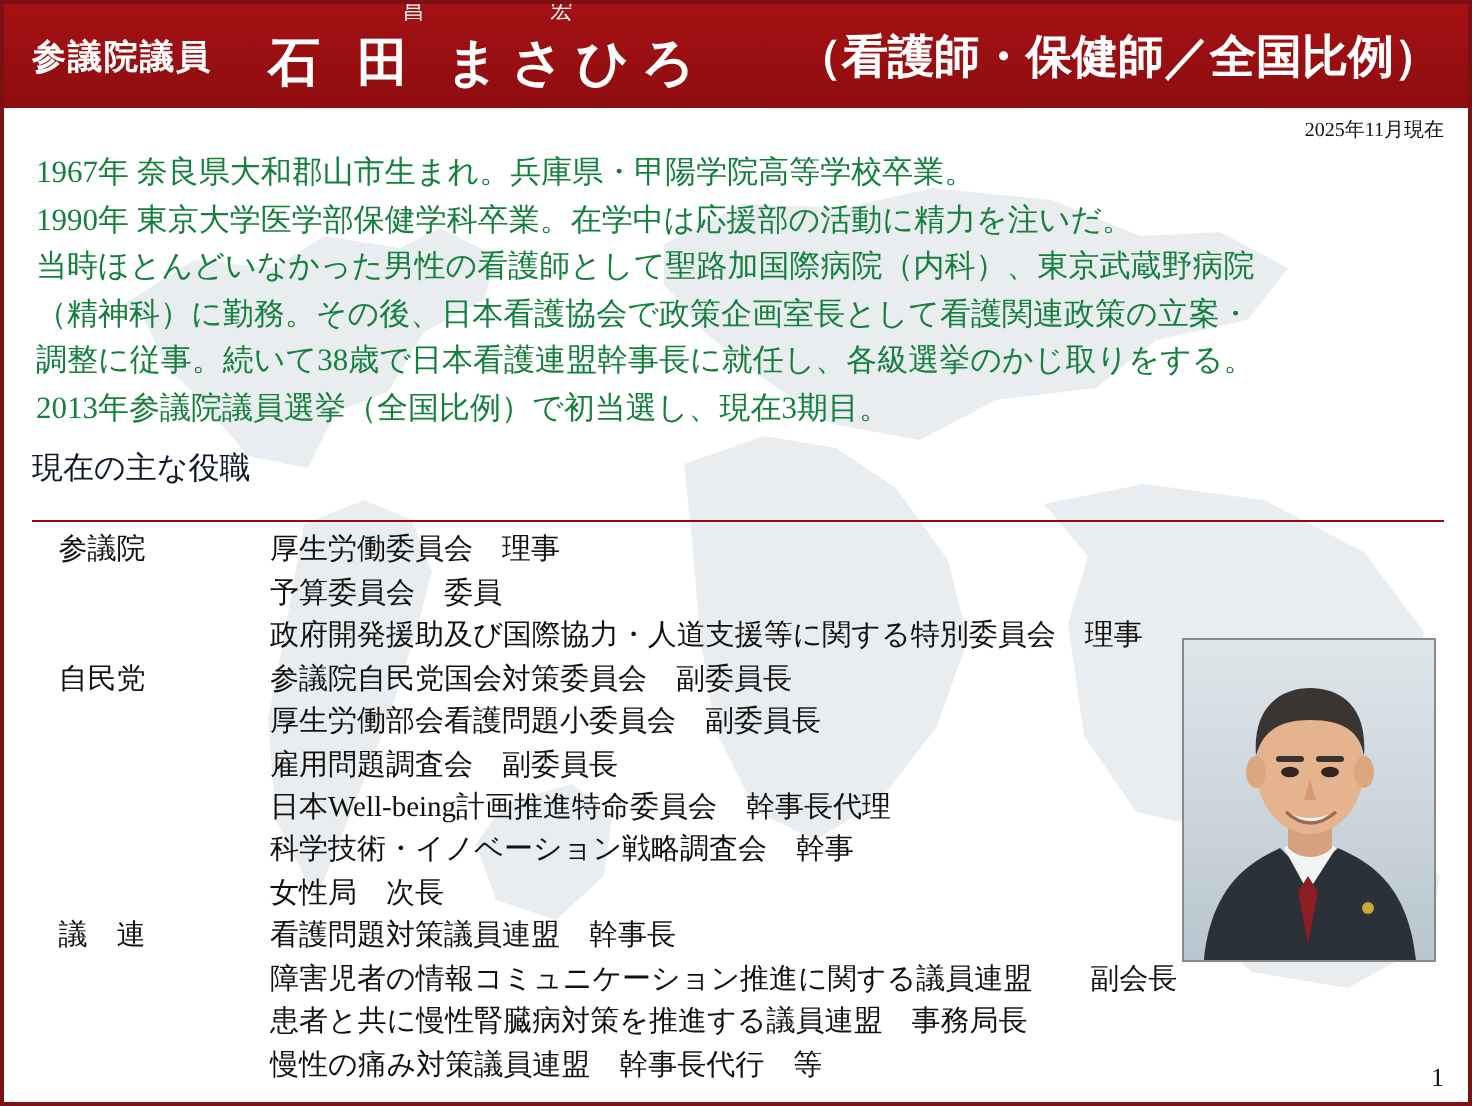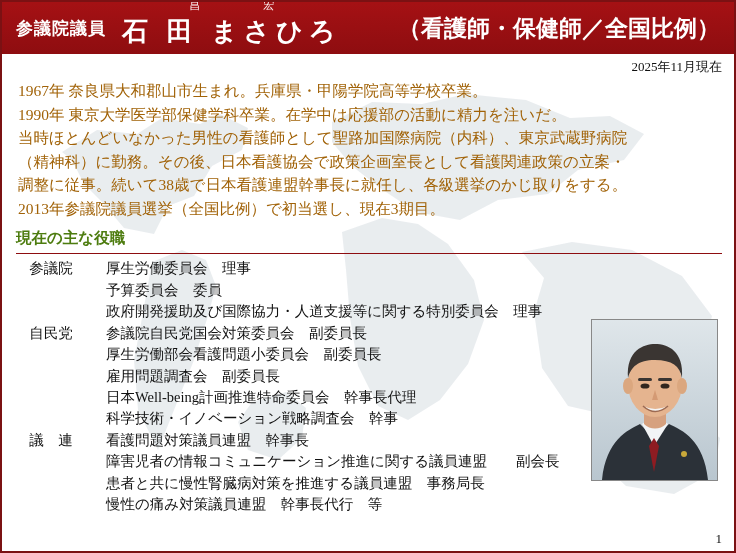--- a/index.html
+++ b/index.html
@@ -41,21 +41,21 @@
     color: #ffffff;
     display: flex;
     align-items: center;
     padding: 0 14px;
     box-sizing: border-box;
   }
   .hdr-role {
     font-size: 17px;
     font-weight: bold;
     letter-spacing: 1px;
-    margin-right: 16px;
+    margin-right: 28px;
     white-space: nowrap;
   }
   .hdr-name {
     font-size: 26px;
     font-weight: bold;
     letter-spacing: 6px;
     white-space: nowrap;
     position: relative;
     top: 3px;
   }
@@ -78,46 +78,46 @@
   .hdr-paren {
     font-size: 23px;
     font-weight: bold;
     margin-left: auto;
     white-space: nowrap;
   }
   .date-line {
     position: relative;
     z-index: 3;
     text-align: right;
-    font-size: 13px;
+    font-size: 10px;
     color: #111;
     padding: 4px 12px 0 0;
   }
   .bio {
     position: relative;
     z-index: 3;
     padding: 3px 14px 0 16px;
     font-size: 15.5px;
     line-height: 1.52;
-    color: #a16207;
+    color: #15803d;
   }
   .bio div {
     white-space: nowrap;
   }
   .section-title-wrap {
     position: relative;
     z-index: 3;
     margin: 8px 12px 0 14px;
   }
   .section-title {
     font-size: 15.5px;
-    color: #4d7c0f;
-    font-weight: bold;
+    color: #0f172a;
+    font-weight: normal;
     display: inline-block;
-    padding-bottom: 3px;
+    padding-bottom: 14px;
   }
   .section-rule {
     border: none;
     border-top: 1.5px solid #8e0d10;
     margin: 1px 0 0 0;
   }
   .posts {
     position: relative;
     z-index: 3;
     padding: 4px 0 0 0;
@@ -134,20 +134,21 @@
     width: 92px;
     min-width: 92px;
     text-align: center;
     font-size: 14.5px;
     padding-left: 6px;
     box-sizing: border-box;
     white-space: nowrap;
   }
   .post-items div {
     white-space: nowrap;
+    margin-left: 29px;
   }
   .photo {
     position: absolute;
     right: 16px;
     top: 317px;
     width: 125px;
     height: 160px;
     z-index: 4;
     border: 1px solid #888;
     overflow: hidden;
@@ -217,20 +218,21 @@
     </div>
 
     <div class="post-group">
       <div class="post-cat">自民党</div>
       <div class="post-items">
         <div>参議院自民党国会対策委員会　副委員長</div>
         <div>厚生労働部会看護問題小委員会　副委員長</div>
         <div>雇用問題調査会　副委員長</div>
         <div>日本Well-being計画推進特命委員会　幹事長代理</div>
         <div>科学技術・イノベーション戦略調査会　幹事</div>
+        <div>女性局　次長</div>
       </div>
     </div>
 
     <div class="post-group">
       <div class="post-cat">議　連</div>
       <div class="post-items">
         <div>看護問題対策議員連盟　幹事長</div>
         <div>障害児者の情報コミュニケーション推進に関する議員連盟　　副会長</div>
         <div>患者と共に慢性腎臓病対策を推進する議員連盟　事務局長</div>
         <div>慢性の痛み対策議員連盟　幹事長代行　等</div>

